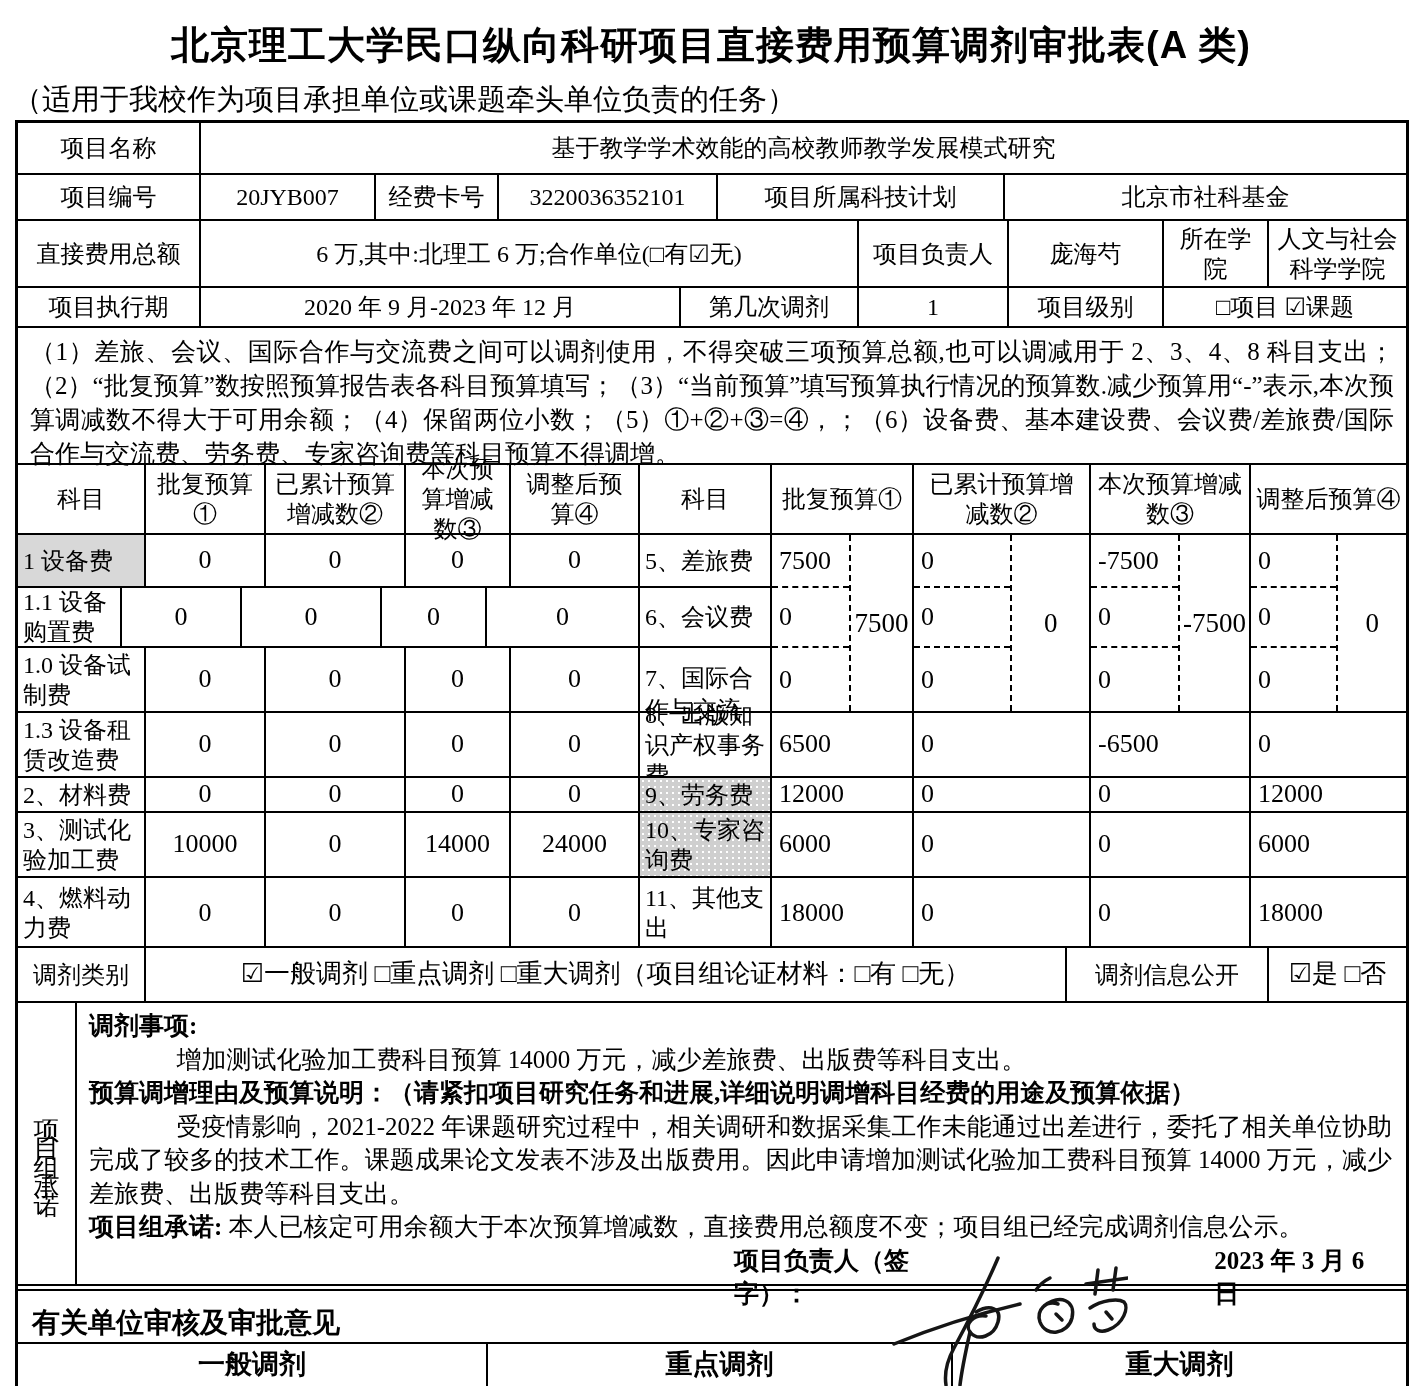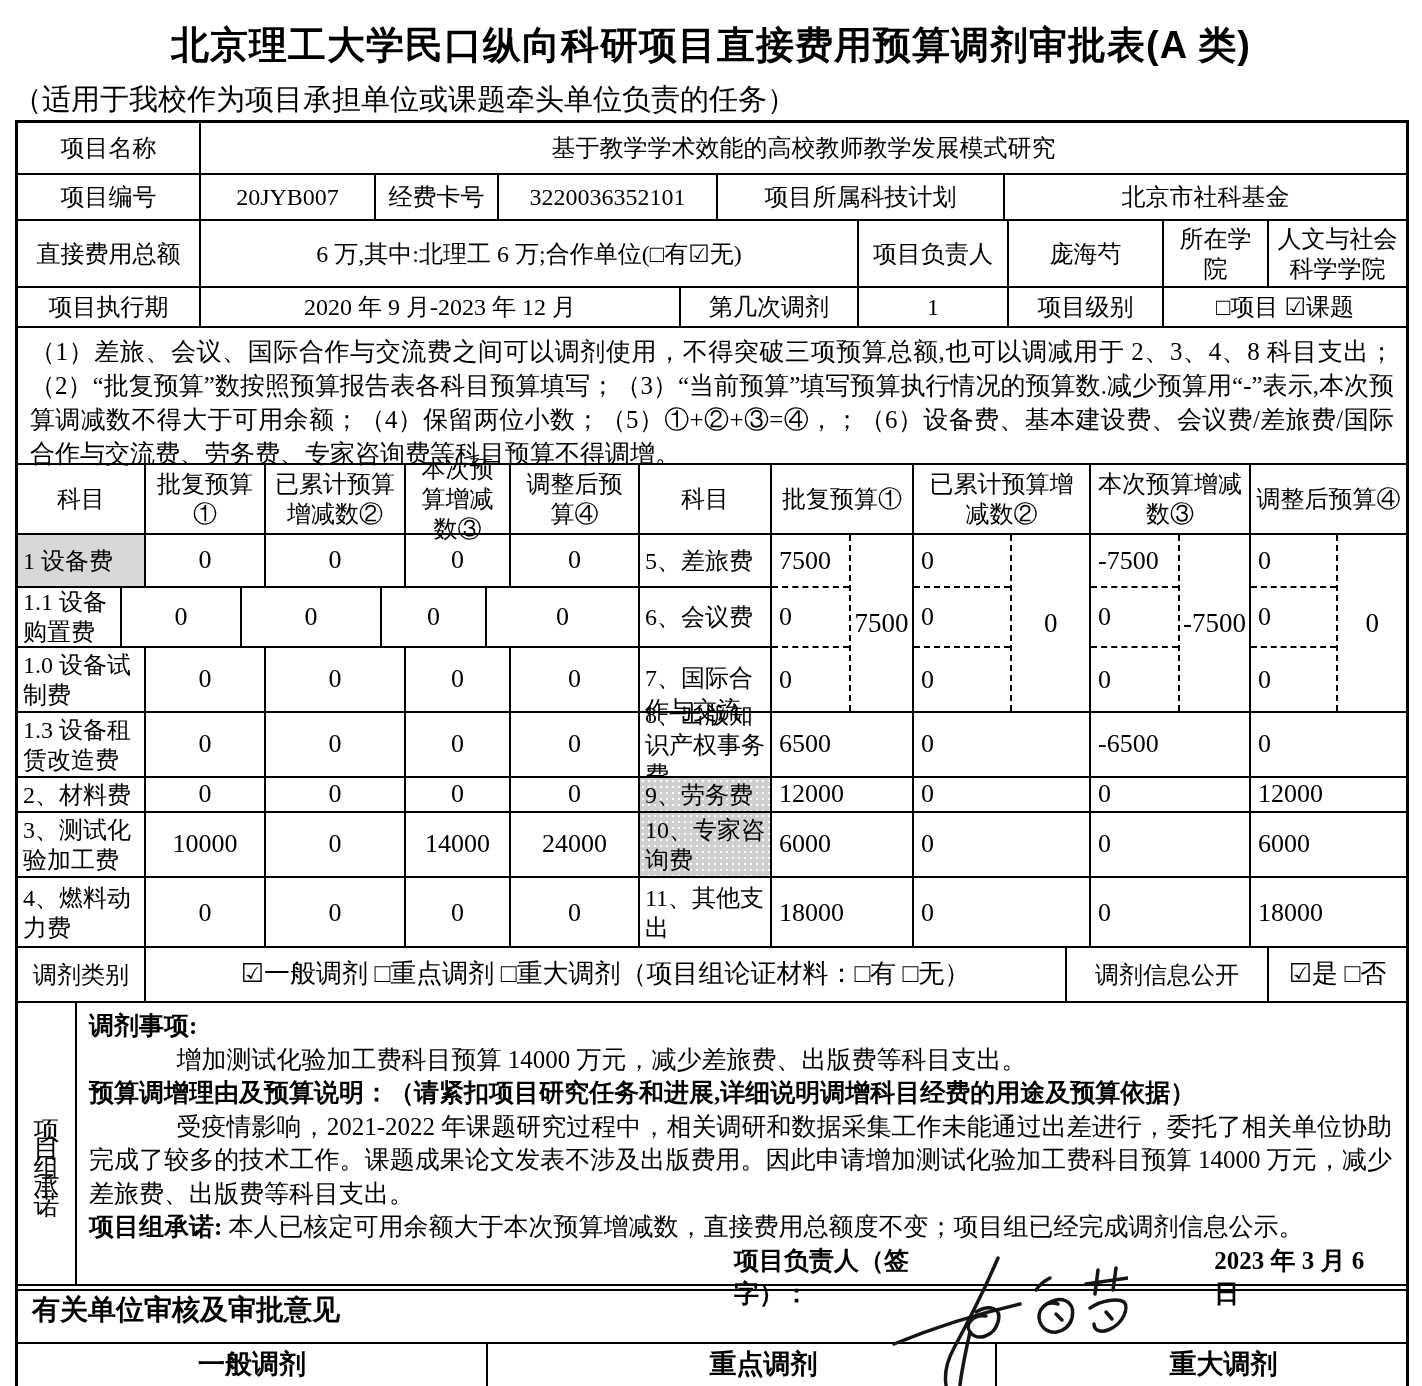--- a/index.html
+++ b/index.html
@@ -51,24 +51,24 @@
         align-items:center;justify-content:center;font-size:26px;
         writing-mode:vertical-rl;text-orientation:upright;letter-spacing:18px;padding:14px 0;}
   .cbody{flex:1;display:flex;flex-direction:column;padding:6px 14px 10px 12px;box-sizing:border-box;
          font-size:25px;line-height:1.34;}
   .btxt{font-weight:bold;}
   .ind{text-indent:3.5em;text-align:justify;}
   .sigline{margin-top:auto;display:flex;align-items:baseline;font-size:25px;font-weight:bold;}
   .sigline .lab{margin-left:645px;}
   .sigline .dat{margin-left:235px;}
   
-  .apprrow{border-top:2px solid #000;margin-top:3px;height:55px;display:flex;align-items:flex-start;
+  .apprrow{border-top:2px solid #000;margin-top:3px;height:55px;display:flex;align-items:flex-end;
            border-bottom:2px solid #000;box-sizing:border-box;}
   .apprtitle{font-family:"Liberation Sans",sans-serif;font-weight:bold;font-size:28px;padding-left:14px;}
-  .acols{display:flex;height:42px;gap:44px;}
+  .acols{display:flex;height:42px;}
   .acols .c{font-family:"Liberation Sans",sans-serif;font-weight:bold;font-size:27px;align-items:center;}
   .sig-svg{position:absolute;left:858px;top:1252px;z-index:5;pointer-events:none;}
 </style>
 </head>
 <body>
 
 <div class="page">
 
   <div class="title">北京理工大学民口纵向科研项目直接费用预算调剂审批表(A 类)</div>
   <div class="subtitle">（适用于我校作为项目承担单位或课题牵头单位负责的任务）</div>

